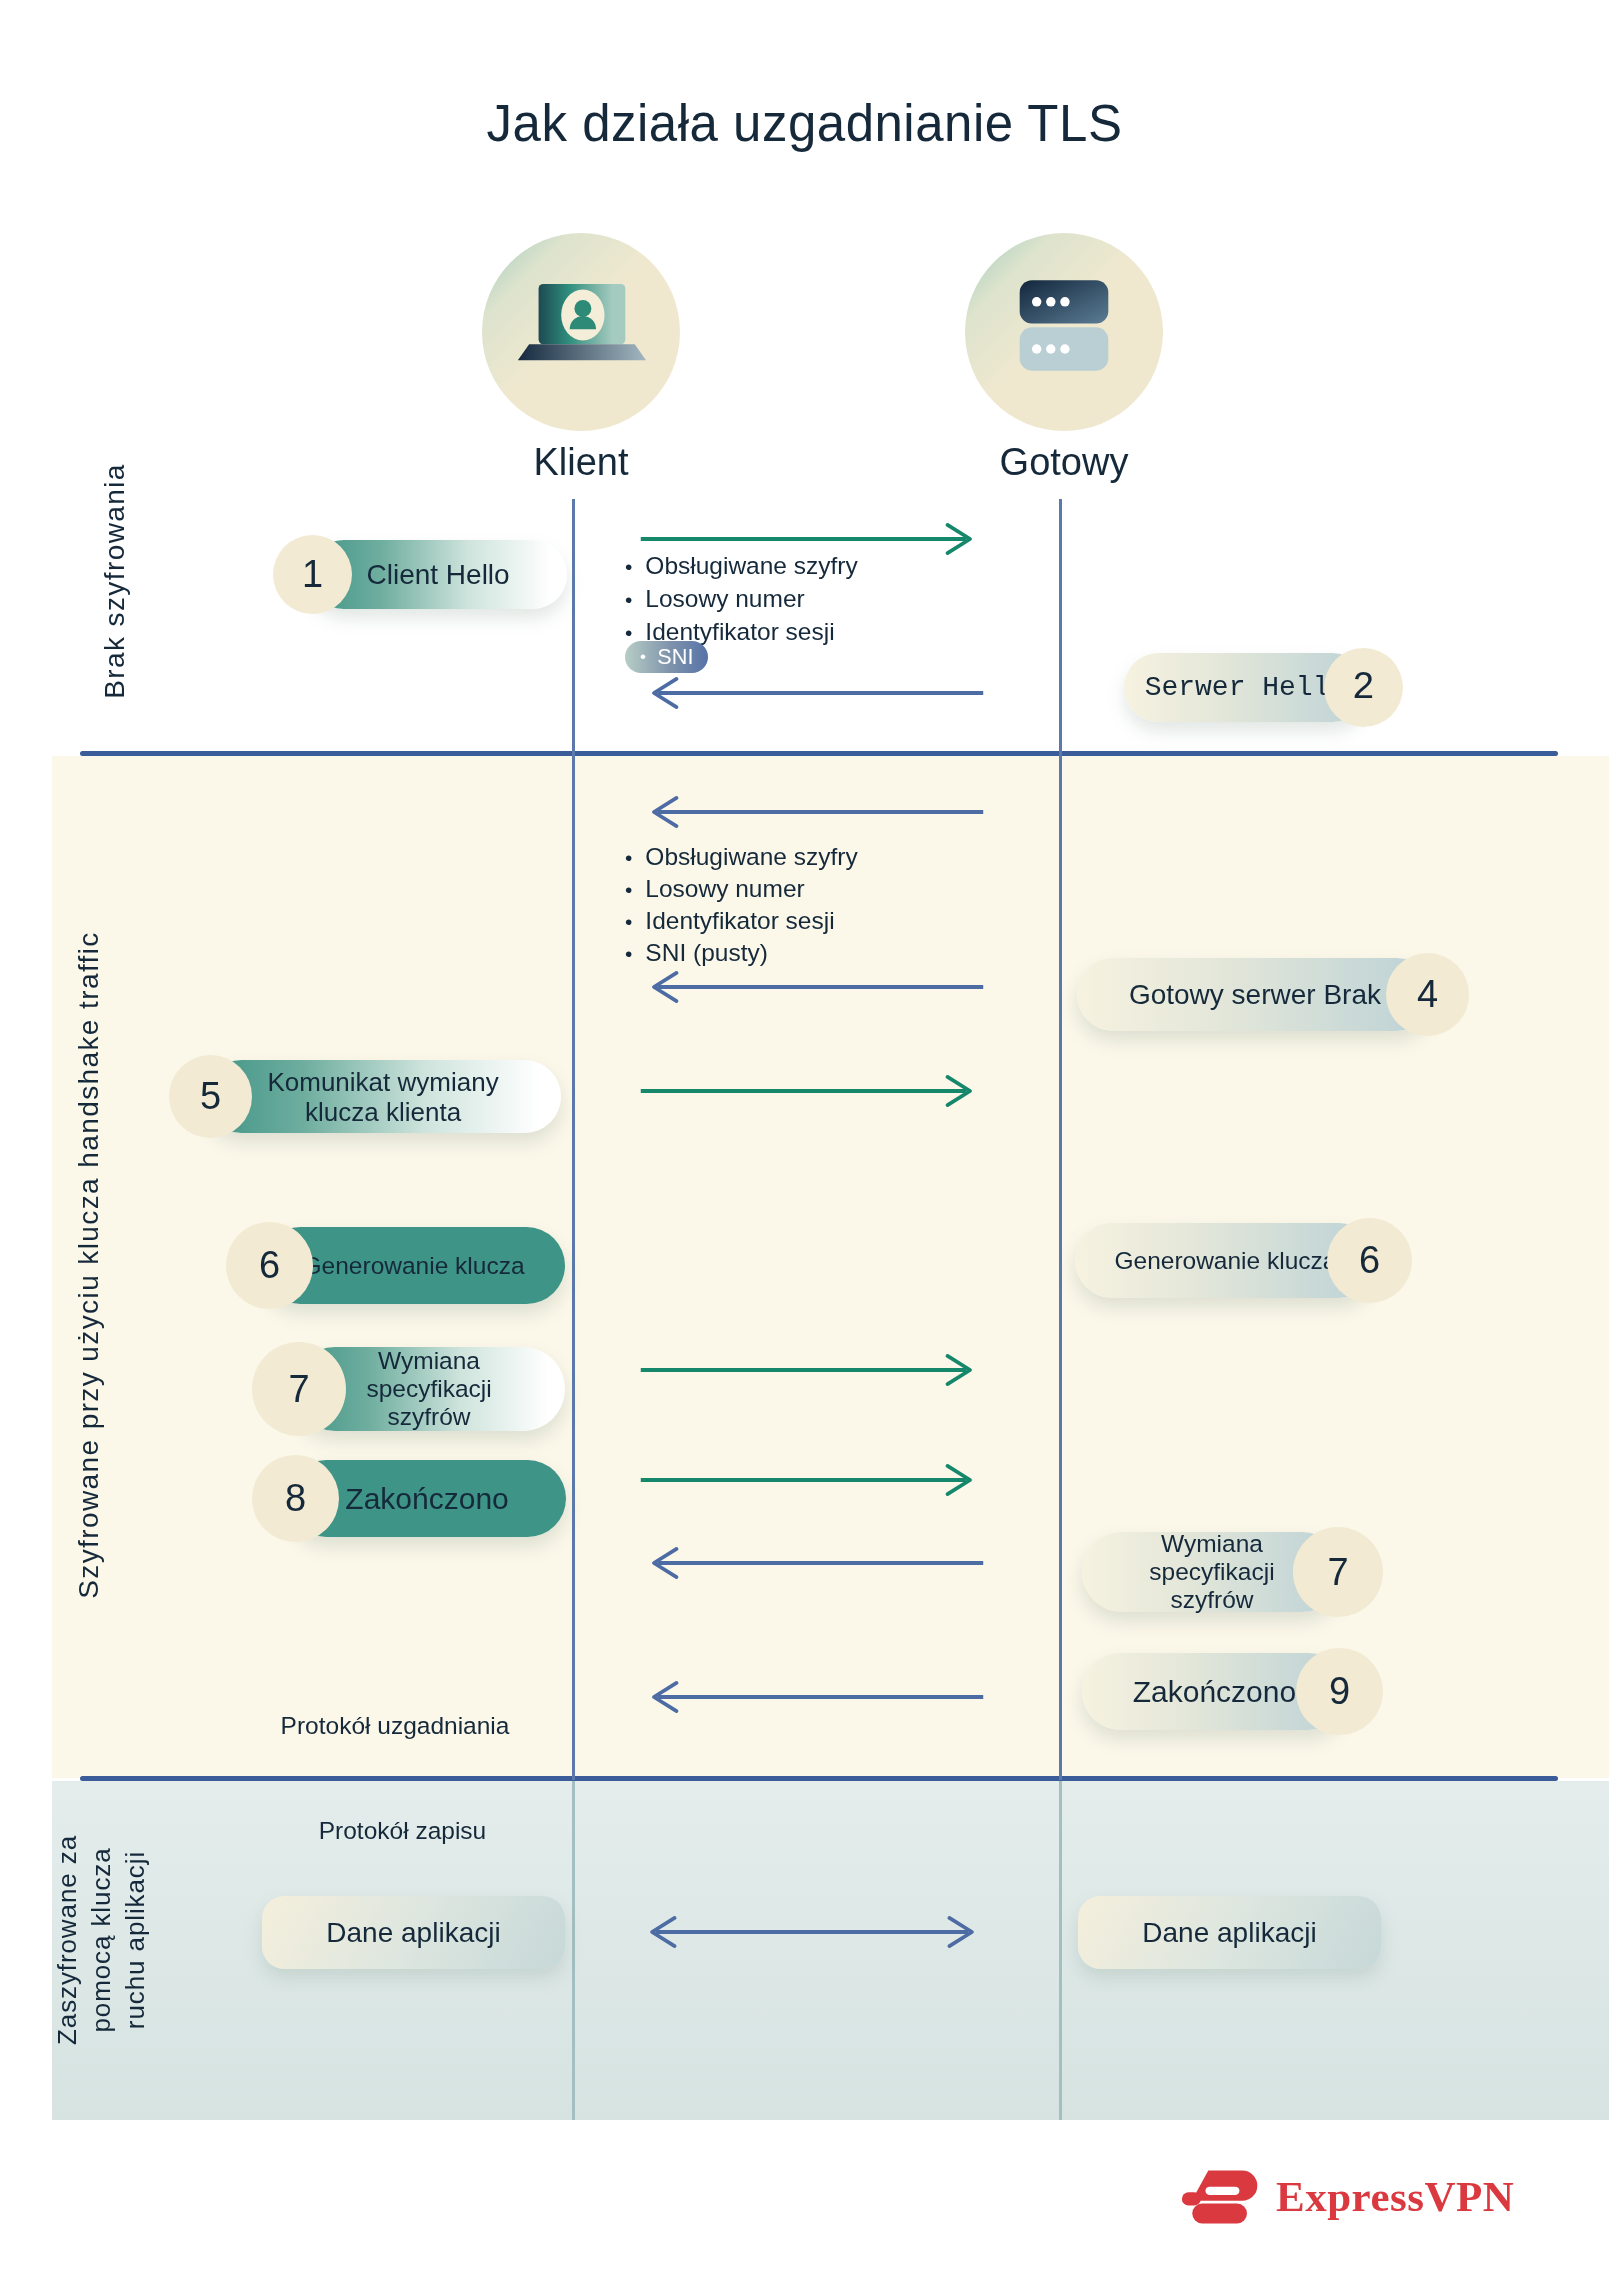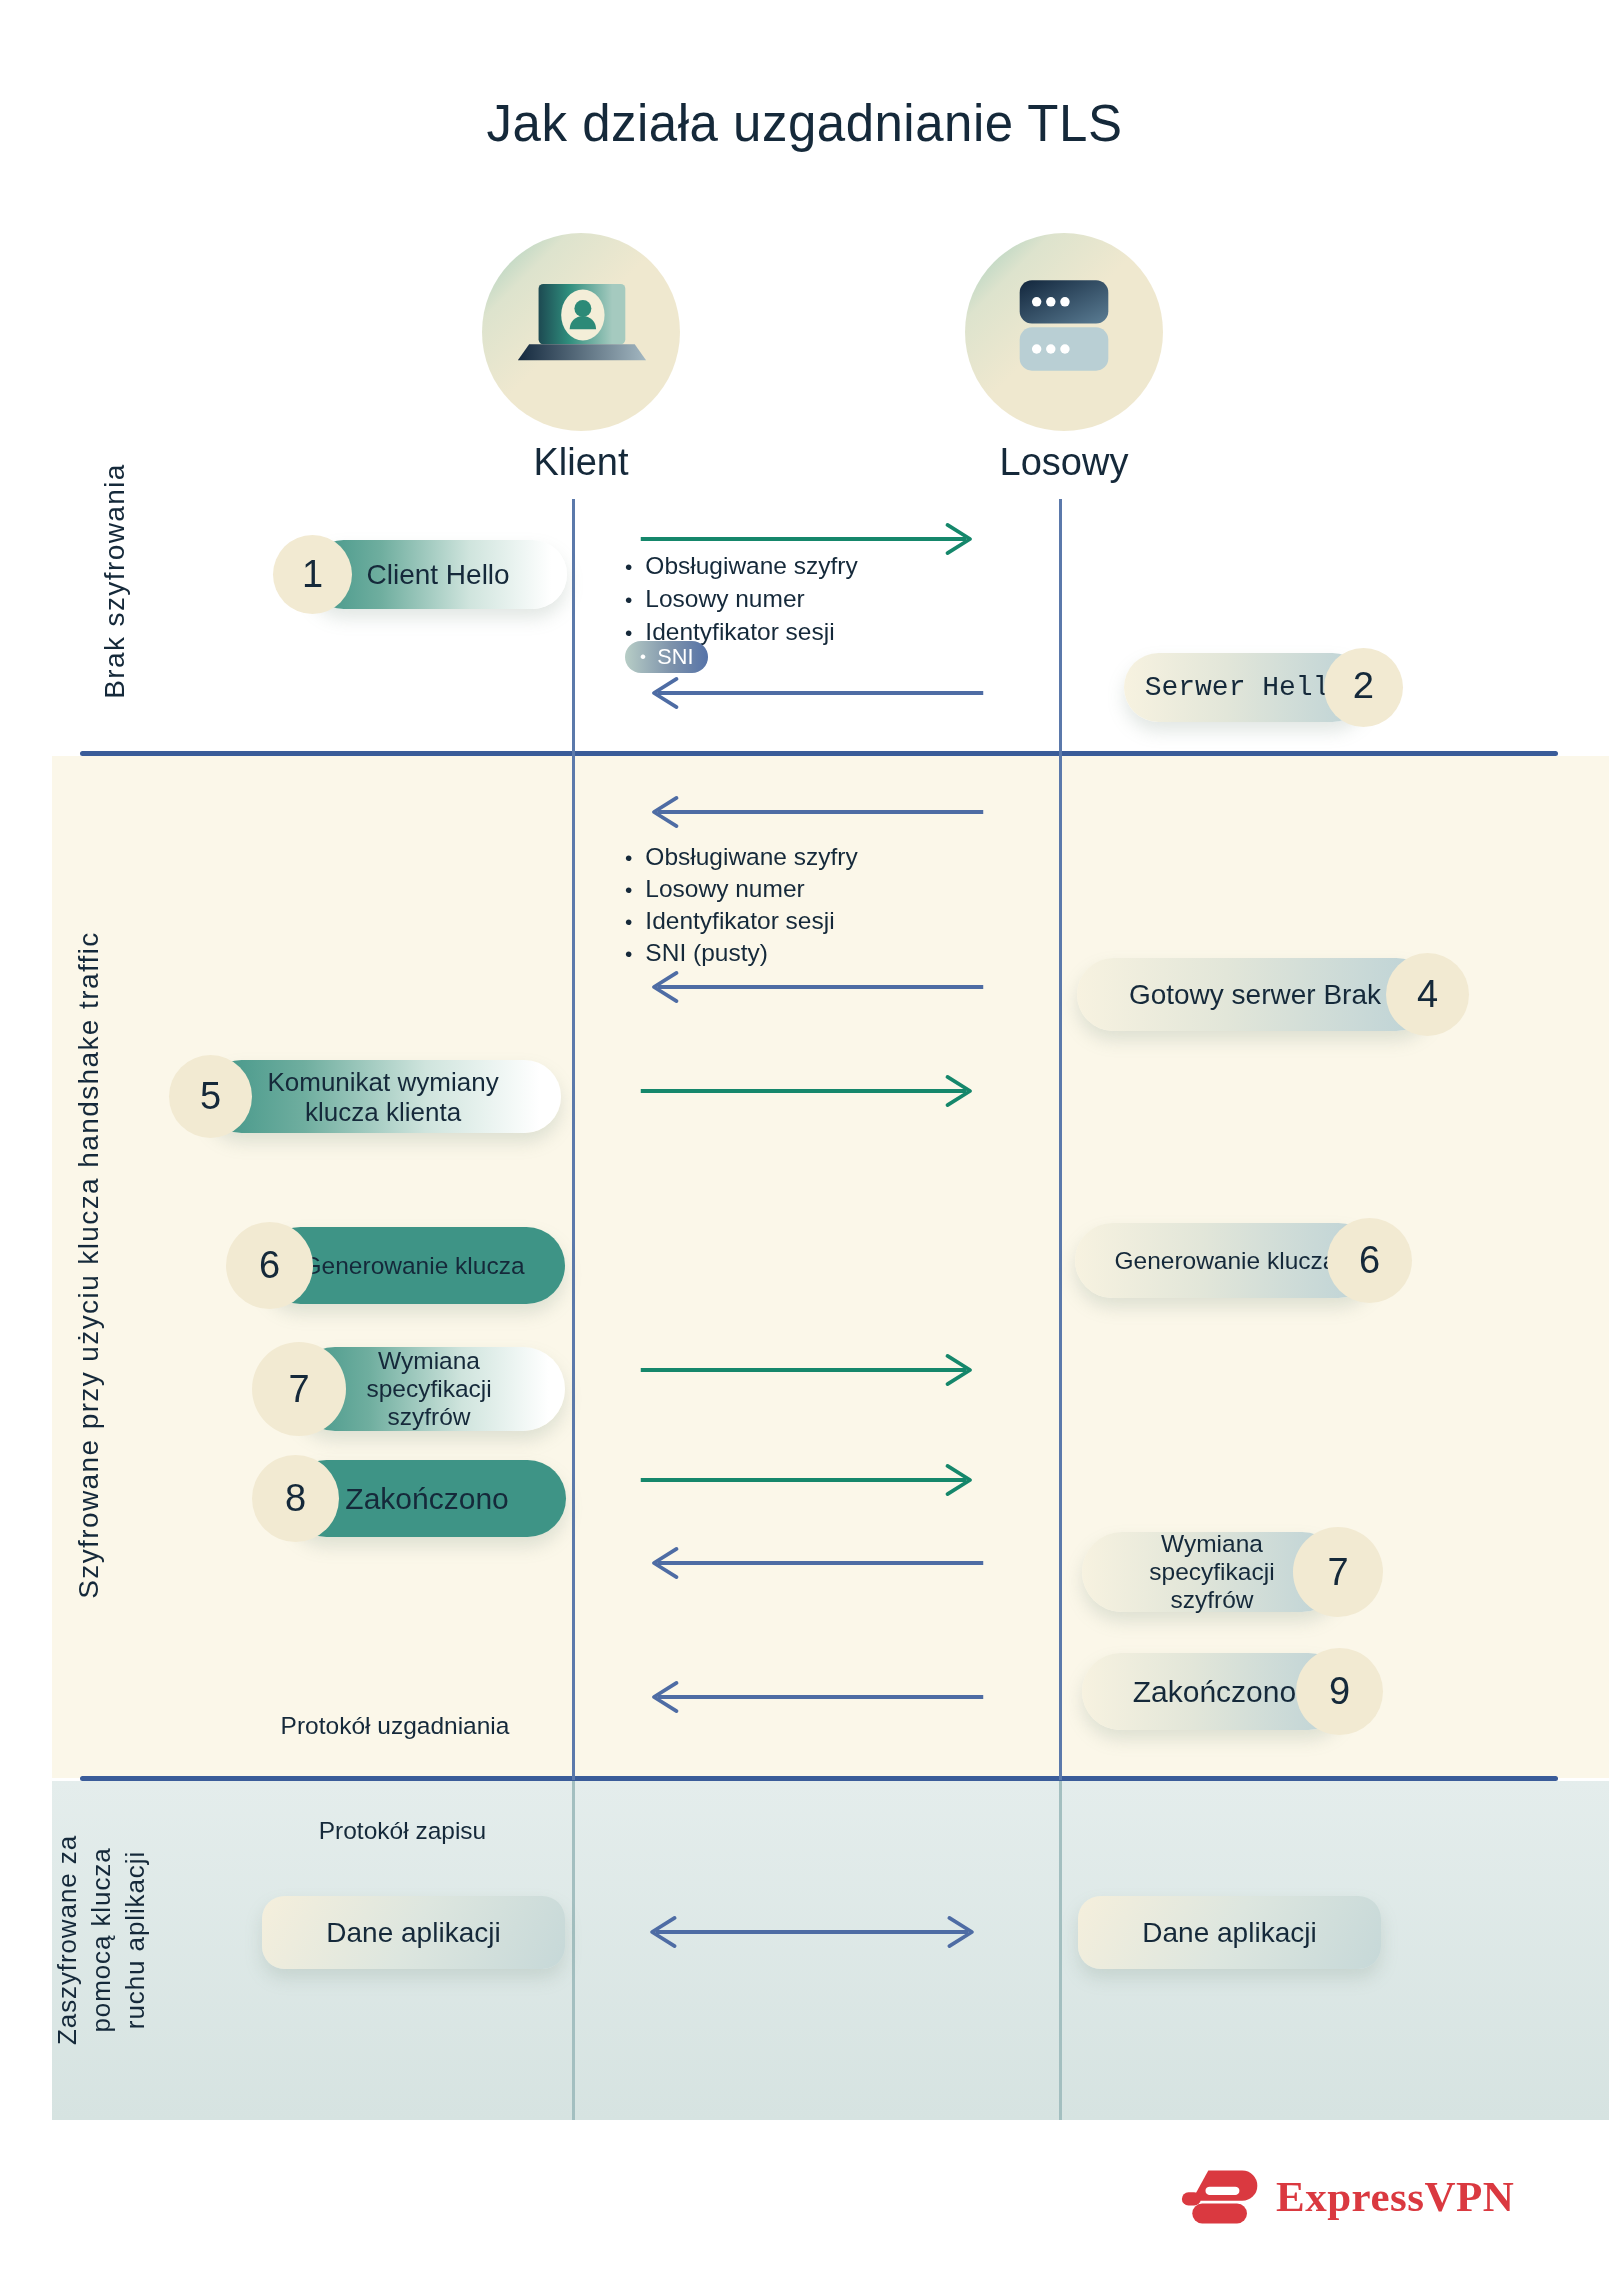--- a/index.html
+++ b/index.html
@@ -101,21 +101,21 @@
       <rect x="58" y="50" width="94" height="46" rx="13" fill="url(#srvTop)"></rect>
       <circle cx="76" cy="73" r="5" fill="#ffffff"></circle>
         <circle cx="91" cy="73" r="5" fill="#ffffff"></circle>
         <circle cx="106" cy="73" r="5" fill="#ffffff"></circle>
       <rect x="58" y="100" width="94" height="46" rx="13" fill="#b9cfd4"></rect>
       <circle cx="76" cy="123" r="5" fill="#ffffff"></circle>
         <circle cx="91" cy="123" r="5" fill="#ffffff"></circle>
         <circle cx="106" cy="123" r="5" fill="#ffffff"></circle>
     </svg>
   </div>
-  <div class="abs actor-label" style="left:923px;">Losowy</div>
+  <div class="abs actor-label" style="left:923px;">Gotowy</div>
 
   <div class="abs lifeline ll-blue" style="left:572px;top:499px;height:1281px;"></div>
   <div class="abs lifeline ll-blue" style="left:1059px;top:499px;height:1281px;"></div>
   <div class="abs lifeline ll-teal" style="left:572px;top:1781px;height:339px;"></div>
   <div class="abs lifeline ll-teal" style="left:1059px;top:1781px;height:339px;"></div>
 
   <div class="abs rot" style="left:-45px;top:565px;width:320px;">Brak szyfrowania</div>
   <div class="abs rot" style="left:-250px;top:1249px;width:678px;">Szyfrowane przy użyciu klucza handshake traffic</div>
   <div class="abs rot rot3" style="left:-52px;top:1889px;width:305px;">Zaszyfrowane za
 pomocą klucza

